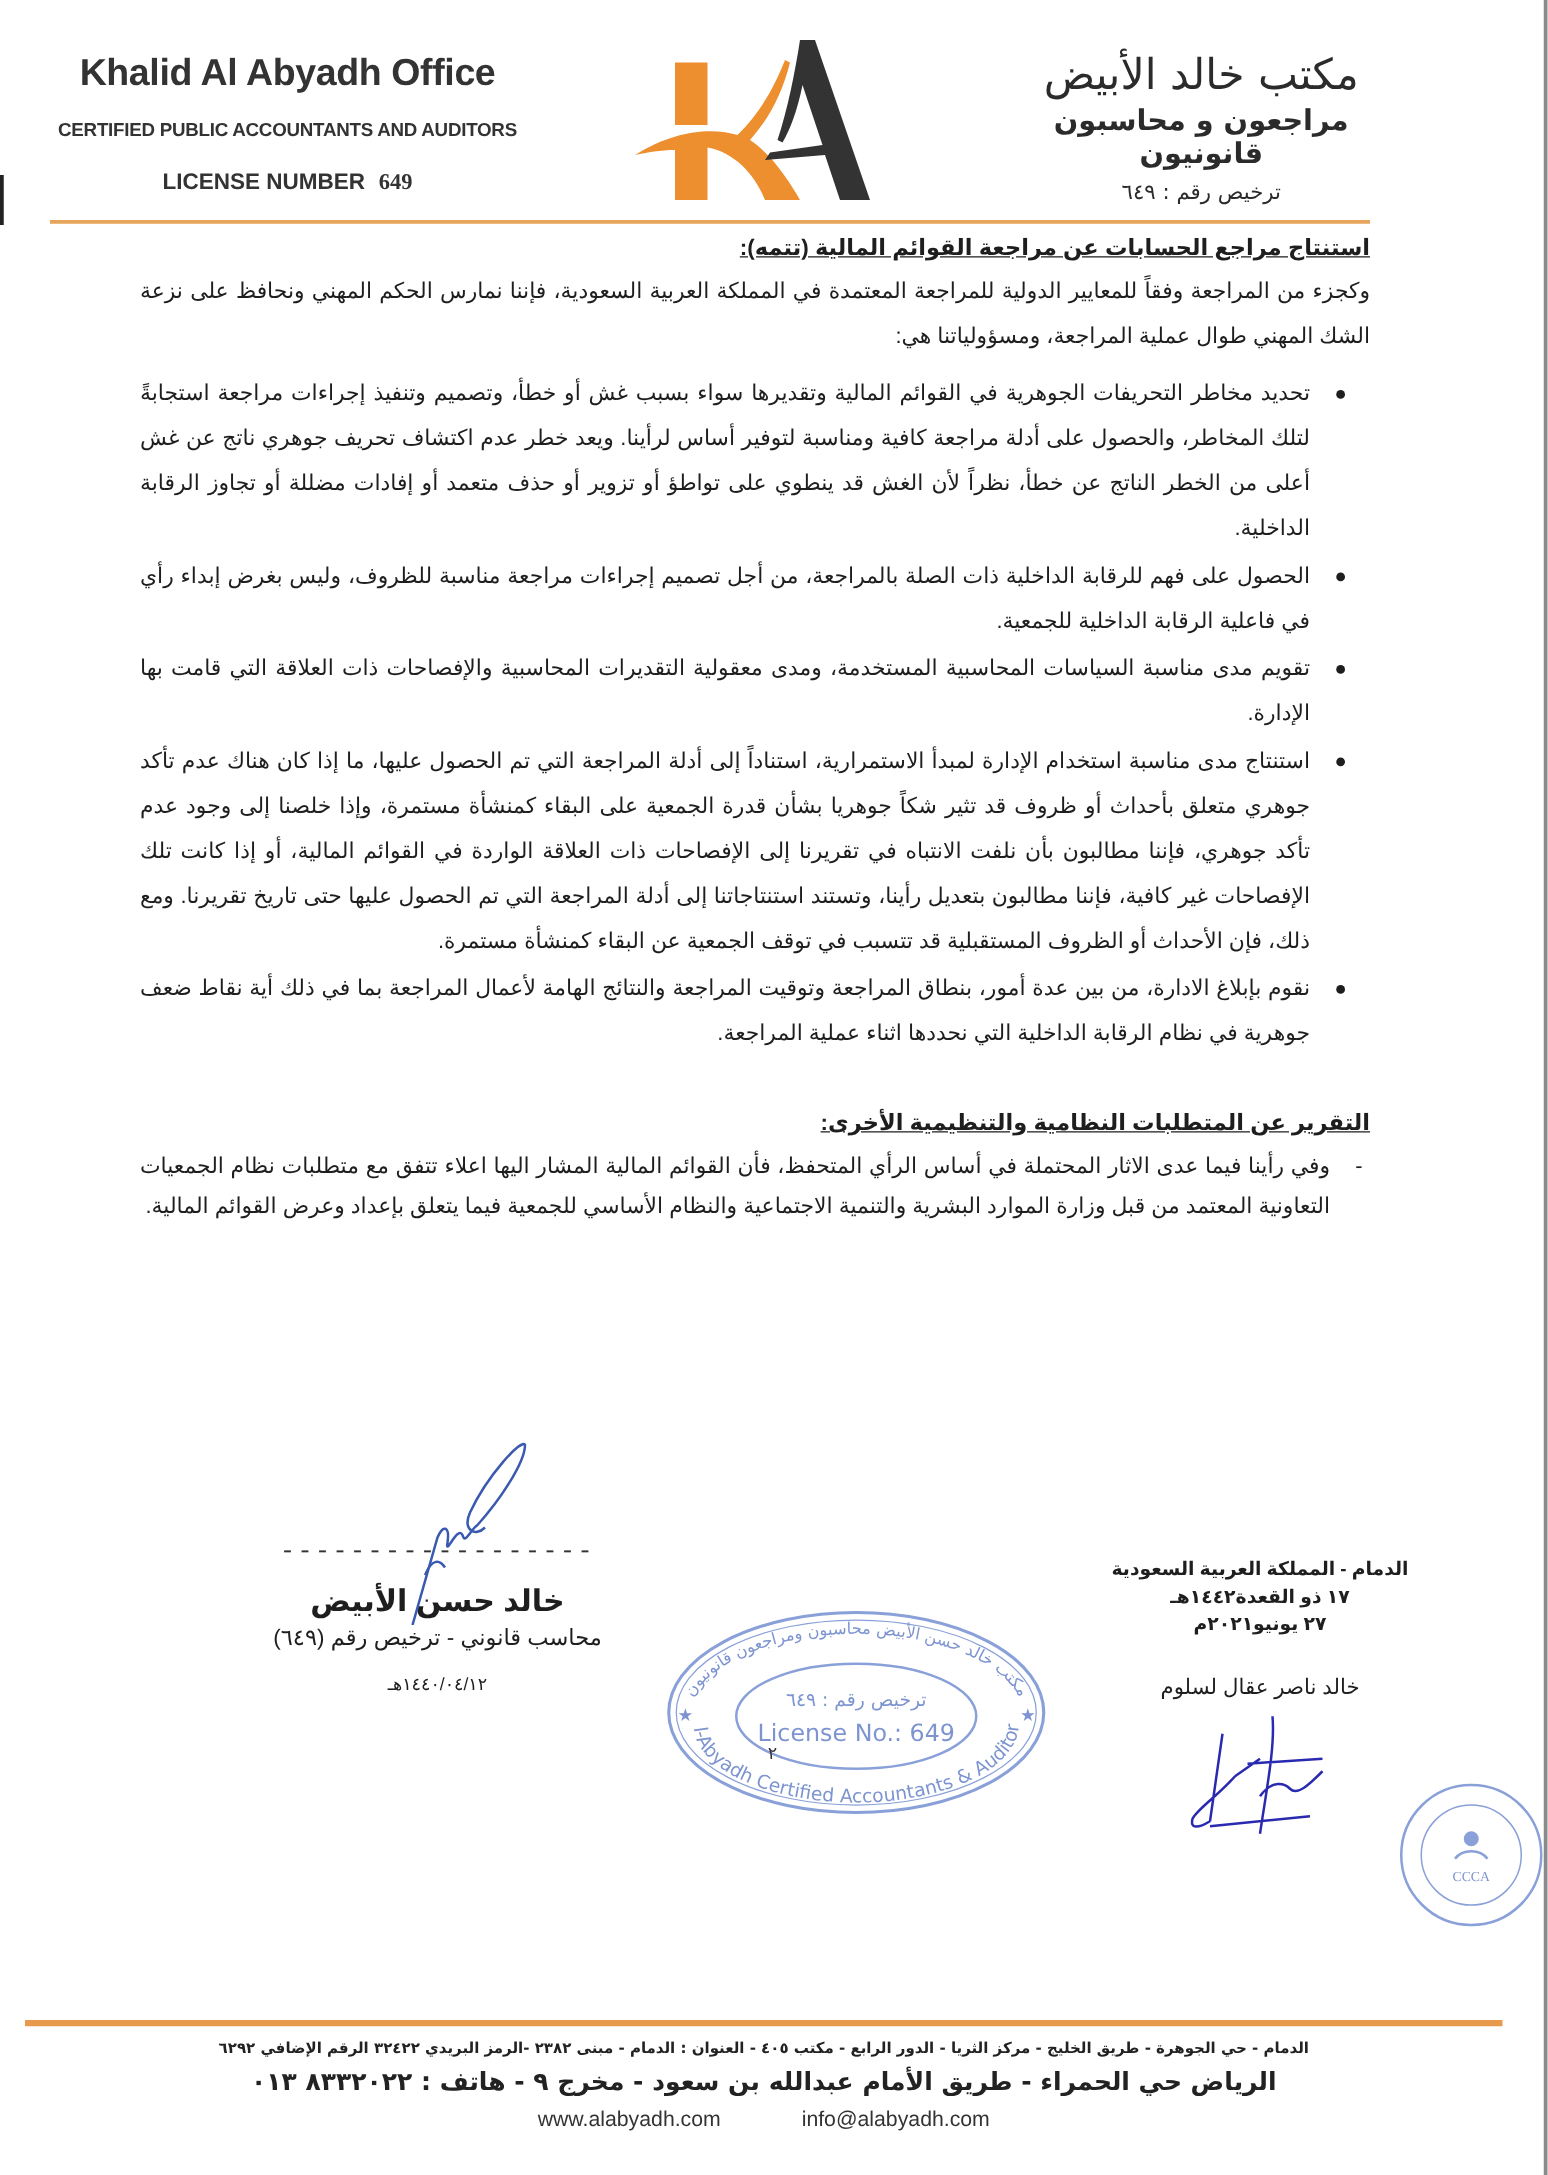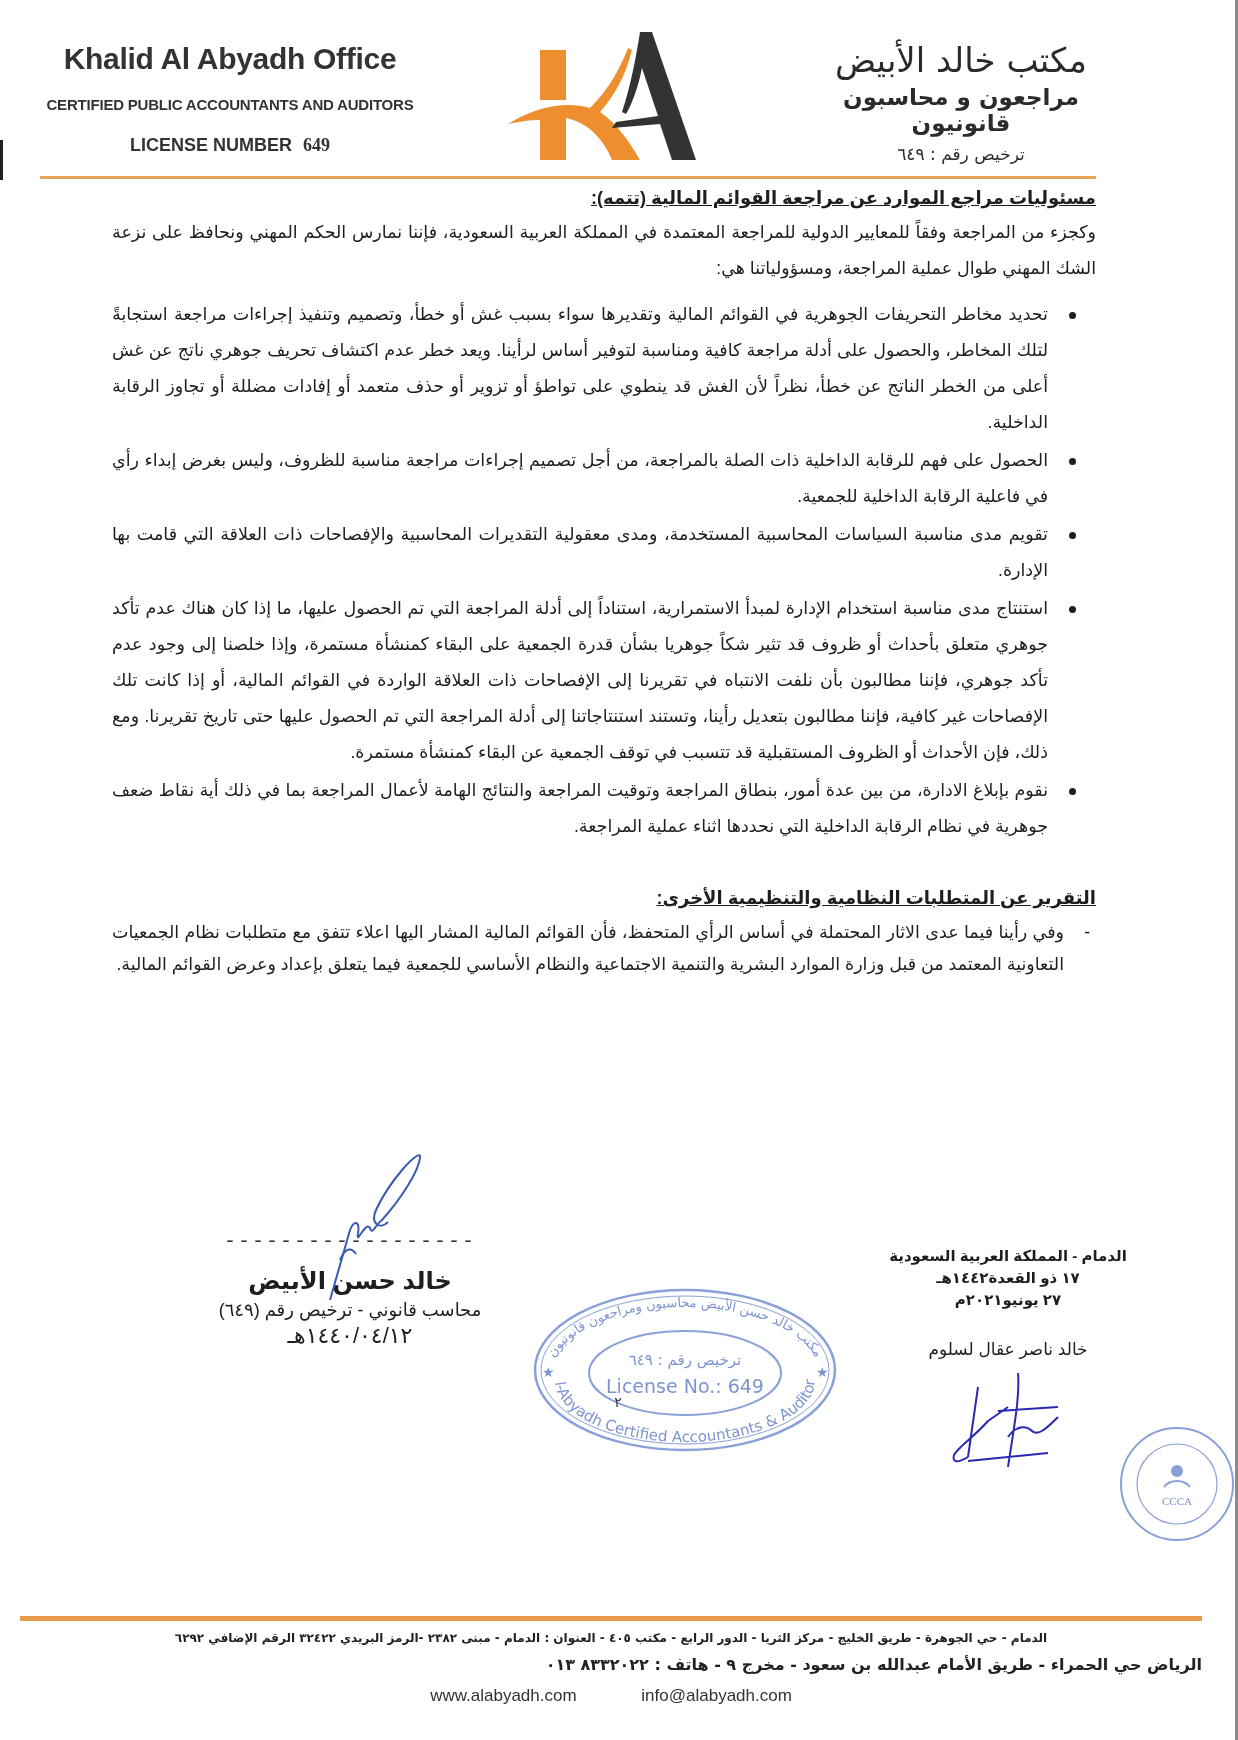--- a/index.html
+++ b/index.html
@@ -36,35 +36,35 @@
     ul.bullets li .dot { position: absolute; right: 20px; top: 16px; width: 7px; height: 7px; border-radius: 50%; background: #1e1e1e; }
     .section2 { margin-top: 38px; }
     .dash-item { position: relative; padding-right: 32px; margin-top: 2px; line-height: 32px; }
     .dash-item .dash { position: absolute; right: 6px; top: 0; }
 
     
     .sig-left { position: absolute; left: 200px; top: 1150px; width: 300px; text-align: center; direction: rtl; }
     .sig-left .dashes { font-family: "Liberation Mono", monospace; font-size: 20px; letter-spacing: 2px; color: #333; margin-top: 80px; direction: ltr; }
     .sig-left .name { font-size: 24px; font-weight: bold; margin-top: 14px; }
     .sig-left .title { font-size: 18px; margin-top: 4px; }
-    .sig-left .date { font-size: 22px; margin-top: 2px; }
+    .sig-left .date { font-size: 14px; margin-top: 18px; }
     .sig-left svg { position: absolute; left: 70px; top: 0; }
 
     .sig-right { position: absolute; right: 110px; top: 1245px; width: 240px; text-align: center; direction: rtl; font-size: 15px; line-height: 22px; }
     .sig-right .loc { font-weight: bold; }
     .sig-right .signer { font-size: 17px; margin-top: 28px; }
     .sig-right svg { display: block; margin: 6px auto 0 auto; }
 
     .stamp { position: absolute; left: 530px; top: 1285px; width: 310px; height: 170px; }
     .seal { position: absolute; left: 1118px; top: 1425px; width: 118px; height: 118px; }
 
     
     .footer { position: absolute; left: 20px; top: 1624px; width: 1182px; text-align: center; direction: rtl; font-family: "DejaVu Sans", sans-serif; color: #222; }
     .footer .addr1 { font-size: 12px; font-weight: bold; line-height: 28px; }
-    .footer .addr2 { font-size: 16px; font-weight: bold; line-height: 26px; text-align: right; }
+    .footer .addr2 { font-size: 20px; font-weight: bold; line-height: 26px; }
     .footer .contacts { direction: ltr; font-family: "Liberation Sans", sans-serif; font-size: 17px; margin-top: 8px; color: #333; }
     .footer .contacts span { margin: 0 30px; }
   </style>
 </head>
 <body>
 
 <div class="page-edge-right"></div>
 <div class="page-edge-left"></div>
 
 <div class="hdr-en">
@@ -84,21 +84,21 @@
 
 <div class="hdr-ar">
   <div class="name">مكتب خالد الأبيض</div>
   <div class="sub">مراجعون و محاسبون قانونيون</div>
   <div class="lic">ترخيص رقم : ٦٤٩</div>
 </div>
 
 <div class="rule-top"></div>
 
 <div class="body">
-  <div class="section-title">مسئوليات مراجع الموارد عن مراجعة القوائم المالية (تتمه):</div>
+  <div class="section-title">استنتاج مراجع الحسابات عن مراجعة القوائم المالية (تتمه):</div>
   <p class="para">وكجزء من المراجعة وفقاً للمعايير الدولية للمراجعة المعتمدة في المملكة العربية السعودية، فإننا نمارس الحكم المهني ونحافظ على نزعة الشك المهني طوال عملية المراجعة، ومسؤولياتنا هي:</p>
   <ul class="bullets">
     <li><span class="dot"></span><span>تحديد مخاطر التحريفات الجوهرية في القوائم المالية وتقديرها سواء بسبب غش أو خطأ، وتصميم وتنفيذ إجراءات مراجعة استجابةً لتلك المخاطر، والحصول على أدلة مراجعة كافية ومناسبة لتوفير أساس لرأينا. ويعد خطر عدم اكتشاف تحريف جوهري ناتج عن غش أعلى من الخطر الناتج عن خطأ، نظراً لأن الغش قد ينطوي على تواطؤ أو تزوير أو حذف متعمد أو إفادات مضللة أو تجاوز الرقابة الداخلية.</span></li>
     <li><span class="dot"></span><span>الحصول على فهم للرقابة الداخلية ذات الصلة بالمراجعة، من أجل تصميم إجراءات مراجعة مناسبة للظروف، وليس بغرض إبداء رأي في فاعلية الرقابة الداخلية للجمعية.</span></li>
     <li><span class="dot"></span><span>تقويم مدى مناسبة السياسات المحاسبية المستخدمة، ومدى معقولية التقديرات المحاسبية والإفصاحات ذات العلاقة التي قامت بها الإدارة.</span></li>
     <li><span class="dot"></span><span>استنتاج مدى مناسبة استخدام الإدارة لمبدأ الاستمرارية، استناداً إلى أدلة المراجعة التي تم الحصول عليها، ما إذا كان هناك عدم تأكد جوهري متعلق بأحداث أو ظروف قد تثير شكاً جوهريا بشأن قدرة الجمعية على البقاء كمنشأة مستمرة، وإذا خلصنا إلى وجود عدم تأكد جوهري، فإننا مطالبون بأن نلفت الانتباه في تقريرنا إلى الإفصاحات ذات العلاقة الواردة في القوائم المالية، أو إذا كانت تلك الإفصاحات غير كافية، فإننا مطالبون بتعديل رأينا، وتستند استنتاجاتنا إلى أدلة المراجعة التي تم الحصول عليها حتى تاريخ تقريرنا. ومع ذلك، فإن الأحداث أو الظروف المستقبلية قد تتسبب في توقف الجمعية عن البقاء كمنشأة مستمرة.</span></li>
     <li><span class="dot"></span><span>نقوم بإبلاغ الادارة، من بين عدة أمور، بنطاق المراجعة وتوقيت المراجعة والنتائج الهامة لأعمال المراجعة بما في ذلك أية نقاط ضعف جوهرية في نظام الرقابة الداخلية التي نحددها اثناء عملية المراجعة.</span></li>
   </ul>
 
   <div class="section2">

